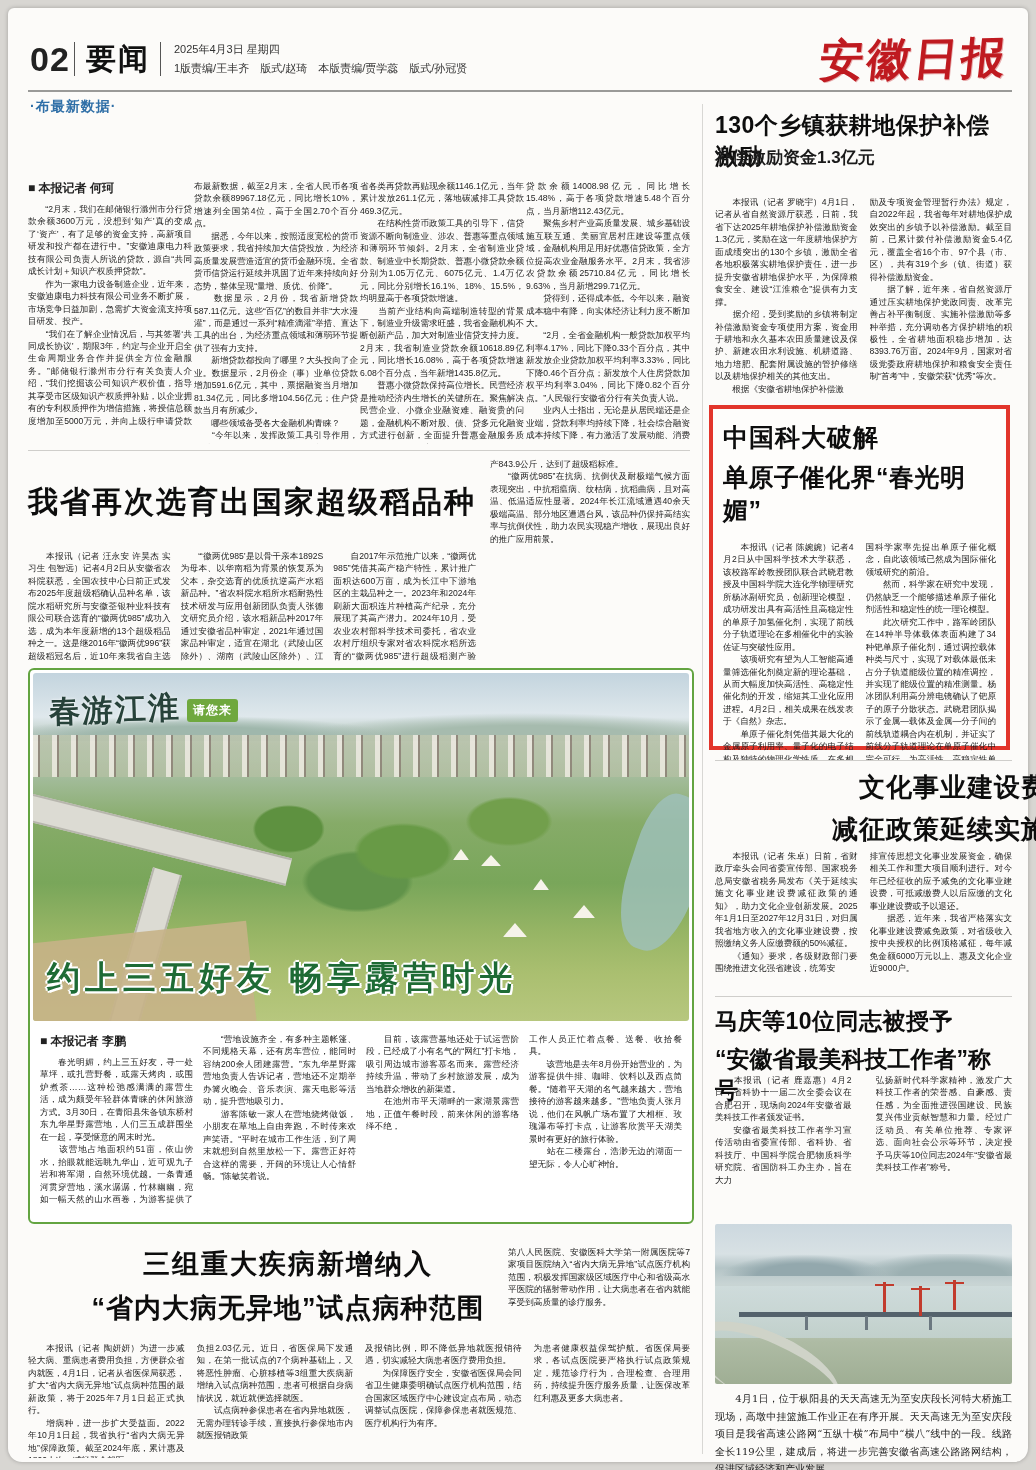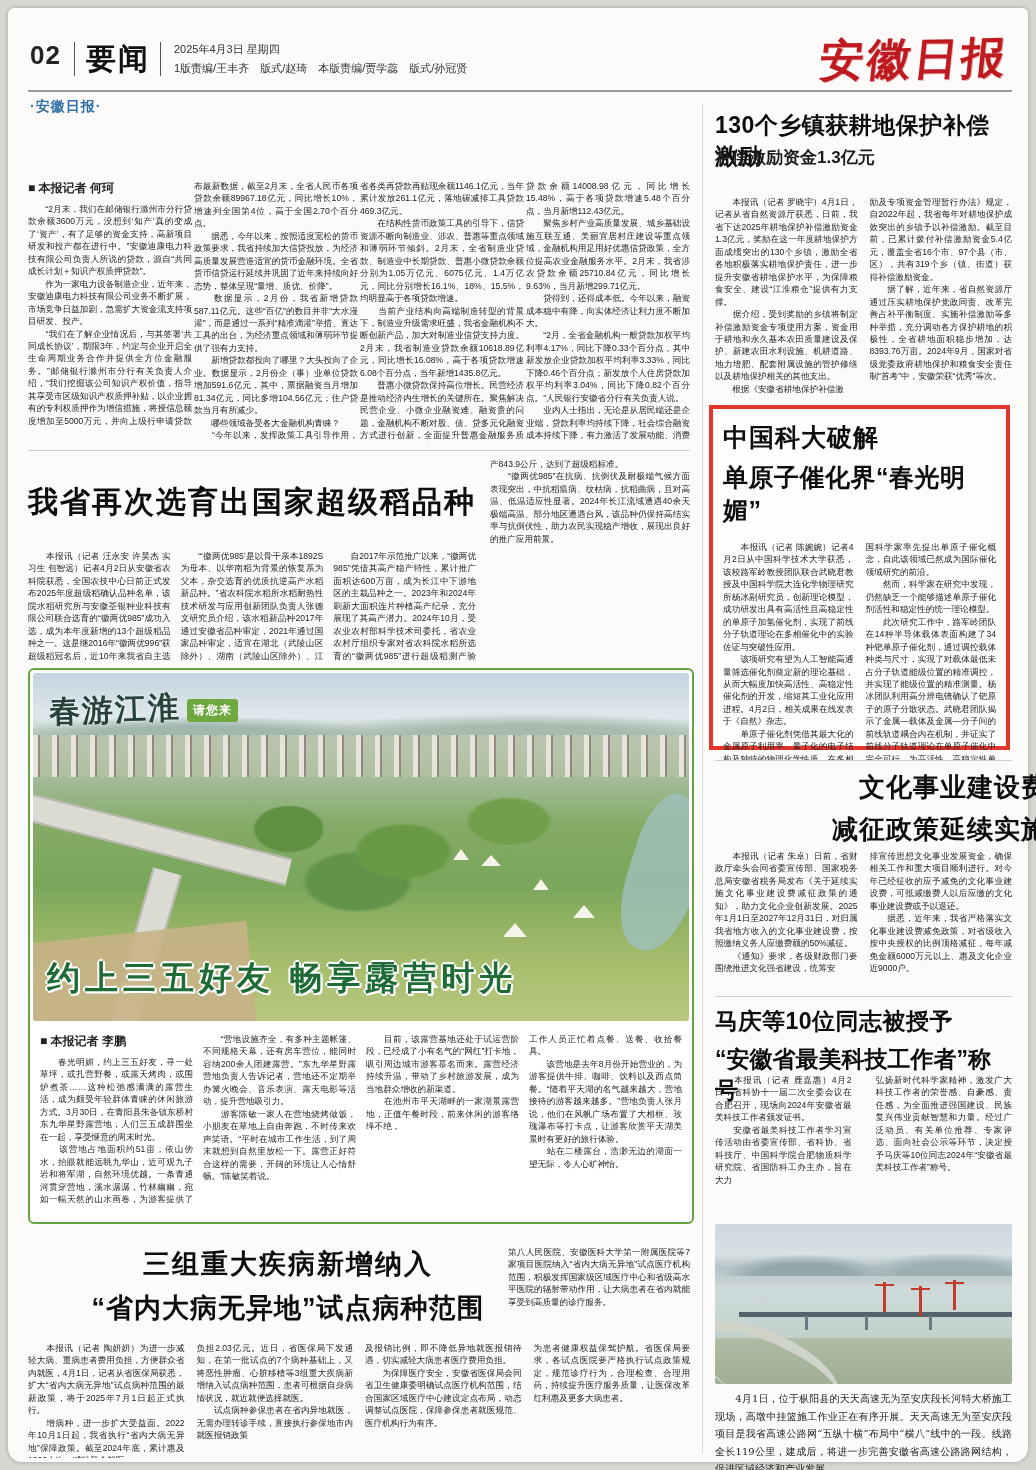--- a/index.html
+++ b/index.html
@@ -1,21 +1,21 @@
 <!DOCTYPE html>
 <html><head>
 <meta charset="utf-8">
 <style>
   html,body{margin:0;padding:0;width:1036px;height:1470px;overflow:hidden;
     background:#d8d6d2;font-family:"Liberation Sans",sans-serif;}
   .page{position:absolute;left:8px;top:8px;width:1020px;height:1454px;
     background:#fcfbf9;border-radius:6px 6px 14px 14px;box-shadow:0 0 4px rgba(0,0,0,.25);}
   .abs{position:absolute;}
   
-  .pageno{font-size:26px;font-weight:600;color:#222;letter-spacing:1px;}
+  .pageno{font-size:34px;font-weight:600;color:#222;letter-spacing:1px;}
   .secname{font-size:30px;font-weight:900;color:#111;letter-spacing:2px;}
   .hsep{width:1px;background:#555;}
   .dateline{font-size:11px;color:#333;line-height:1.7;}
   .masthead{font-family:"DejaVu Serif",serif;font-size:44px;font-weight:bold;color:#bf1a20;
     transform:skewX(-7deg) rotate(-1deg);letter-spacing:3px;text-shadow:1px 1px 0 rgba(191,26,32,.35);}
   .hrule{height:2px;background:#9a9a98;}
   .thinrule{height:1px;background:#cfcecb;}
   .vrule{width:1px;background:#d8d7d4;}
   
   .kicker{font-size:14px;font-weight:700;color:#2f6fa7;letter-spacing:1px;}
@@ -100,21 +100,21 @@
     <div class="abs secname" style="left:58px;top:5px;">要闻</div>
     <div class="abs hsep" style="left:132px;top:8px;height:34px;"></div>
     <div class="abs dateline" style="left:146px;top:6px;">
       <div>2025年4月3日 星期四</div>
       <div>1版责编/王丰齐　版式/赵琦　本版责编/贾学蕊　版式/孙冠贤</div>
     </div>
     <div class="abs masthead" style="right:4px;top:-4px;">安徽日报</div>
   </div>
   <div class="abs hrule" style="left:20px;top:82px;width:984px;"></div>
 
-  <div class="abs kicker" style="left:22px;top:90px;">·安徽日报·</div>
+  <div class="abs kicker" style="left:22px;top:90px;">·布最新数据·</div>
   <div class="abs cols" style="left:20px;top:172px;width:662px;height:264px;gap:2px;">
     <div style="overflow:hidden;">
       <div class="byline">■ 本报记者 何珂</div>
       <div class="coltext" style="height:226px;">　　“2月末，我们在邮储银行滁州市分行贷款余额3600万元，没想到‘知产’真的变成了‘资产’，有了足够的资金支持，高新项目研发和投产都在进行中。”安徽迪康电力科技有限公司负责人所说的贷款，源自“共同成长计划＋知识产权质押贷款”。
 　　作为一家电力设备制造企业，近年来，安徽迪康电力科技有限公司业务不断扩展，市场竞争日益加剧，急需扩大资金流支持项目研发、投产。
 　　“我们在了解企业情况后，与其签署‘共同成长协议’，期限3年，约定与企业开启全生命周期业务合作并提供全方位金融服务。”邮储银行滁州市分行有关负责人介绍，“我们挖掘该公司知识产权价值，指导其享受市区级知识产权质押补贴，以企业拥有的专利权质押作为增信措施，将授信总额度增加至5000万元，并向上级行申请贷款优惠利率，助力企业发展壮大。”
 　　3月25日，人民银行安徽省分行发</div>
     </div>
     <div class="coltext">布最新数据，截至2月末，全省人民币各项贷款余额89967.18亿元，同比增长10%，增速列全国第4位，高于全国2.70个百分点。
 　　据悉，今年以来，按照适度宽松的货币政策要求，我省持续加大信贷投放，为经济高质量发展营造适宜的货币金融环境。全省货币信贷运行延续并巩固了近年来持续向好态势，整体呈现“量增、质优、价降”。

